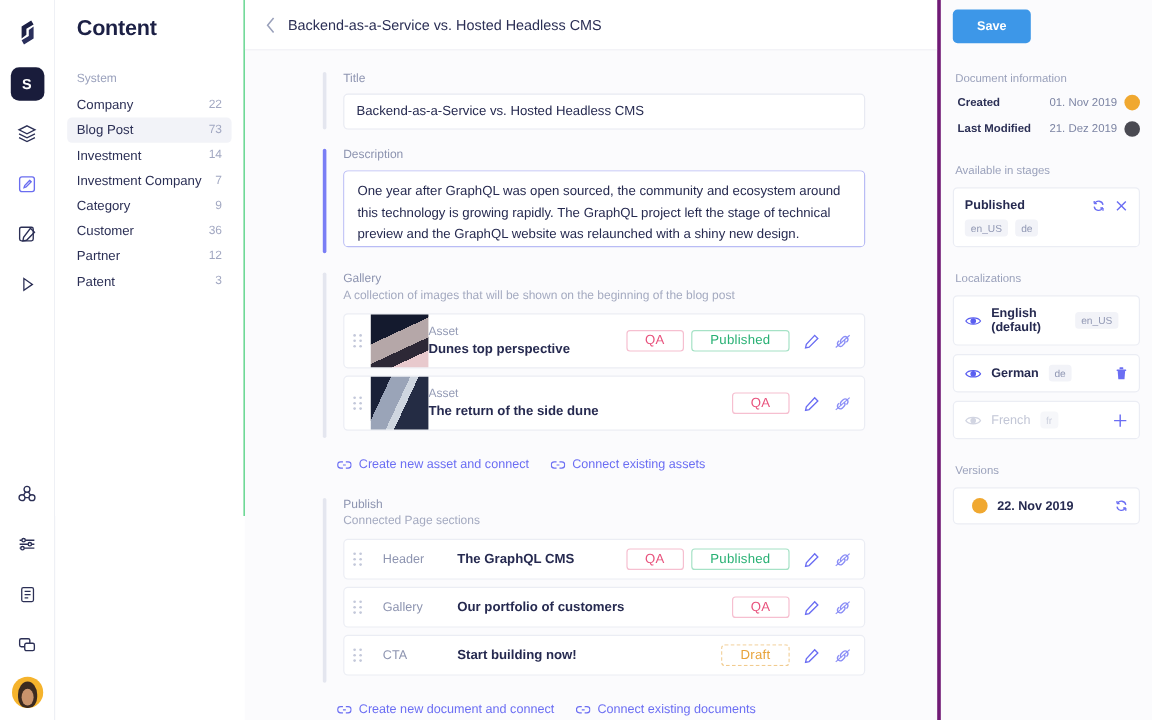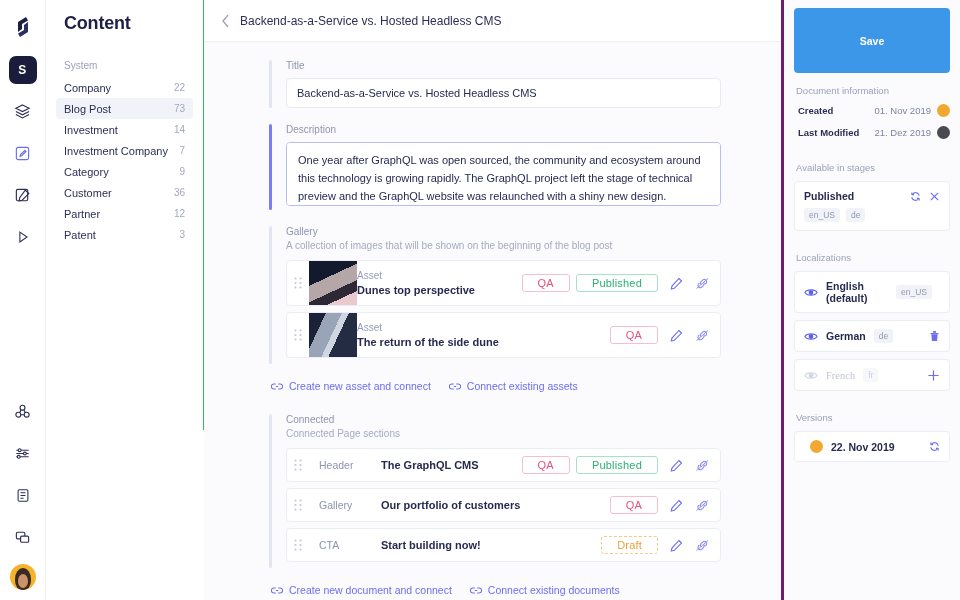--- a/index.html
+++ b/index.html
@@ -122,32 +122,32 @@
 
   .badge {
     font-size: 11px; padding: 2px 15px; border-radius: 3px; margin-left: 6px;
     letter-spacing: .2px; white-space: nowrap;
   }
   .badge.qa { color: #e8517c; border: 1px solid #f6bfd0; background:#fff; }
   .badge.published { color: #27b073; border: 1px solid #a6e2c6; background:#fff; }
   .badge.draft { color: #e8a33a; border: 1px dashed #f1cb8e; background:#fff; }
   .row-actions { display: flex; align-items: center; padding: 0 10px 0 12px; gap: 12px; }
 
-  .link-row { display: flex; gap: 18px; margin: 8px 0 22px 2px; }
+  .link-row { display: flex; gap: 18px; margin: 8px 0 22px 12px; }
   .link {
     display: flex; align-items: center; gap: 6px;
     font-size: 10.5px; color: #6b6ef3;
   }
 
   
   .right {
     width: 176px; flex: 0 0 176px; height: 600px; background: #fbfbfd;
     padding: 8px 10px 0 10px;
   }
-  .btn-row { display: flex; gap: 8px; margin-bottom: 12px; flex-direction: column; }
+  .btn-row { display: flex; gap: 8px; margin-bottom: 24px; }
   .btn {
     border: none; border-radius: 4px; color: #fff; font-size: 10.5px;
     font-weight: bold; padding: 8px 0; cursor: pointer;
     font-family: "Liberation Sans", sans-serif;
   }
   .btn.save { background: #3d97e8; flex: 0 0 65px; }
   .btn.publish { background: #22b26c; flex: 1 1 auto; }
 
   .panel-label { font-size: 9.5px; color: #9aa1bb; margin: 0 0 8px 2px; }
   .info-row {
@@ -167,21 +167,21 @@
   .card-head { display: flex; align-items: center; justify-content: space-between; }
   .card-title { font-size: 10.5px; font-weight: bold; color: #262a50; }
   .card-icons { display: flex; gap: 8px; align-items: center; }
   .chiprow { display: flex; gap: 6px; margin-top: 6px; }
   .chip {
     font-size: 8.5px; color: #9198b4; background: #f2f3f8;
     border-radius: 3px; padding: 2px 5px;
   }
   .loc-card { display: flex; align-items: center; gap: 8px; }
   .loc-name { font-size: 10.5px; font-weight: bold; color: #262a50; }
-  .loc-card.dim .loc-name { color: #c2c6d6; font-weight: normal; font-family: Liberation Serif, serif; }
+  .loc-card.dim .loc-name { color: #c2c6d6; font-weight: normal; }
   .loc-card.dim .chip { color: #ccd0de; background: #f6f7fa; }
   .spacer { flex: 1 1 auto; }
   .sec-gap { height: 14px; }
   svg { display: block; }
 </style>
 </head>
 <body>
 
 <div class="app">
 
@@ -409,21 +409,21 @@
               <path d="M5.6 2 H3.4 a3 3 0 0 0 0 6 H5.6"></path>
               <path d="M8.4 2 H10.6 a3 3 0 0 1 0 6 H8.4"></path>
           </svg>
           <span>Connect existing assets</span>
         </div>
       </div>
 
       <div class="field">
         <div class="accent"></div>
         <div class="field-body">
-          <div class="field-label">Connected</div>
+          <div class="field-label">Publish</div>
           <div class="field-sub">Connected Page sections</div>
 
           <div class="conn-row" style="height:34px">
             <div class="drag">
               <svg width="8" height="12" viewBox="0 0 8 12" fill="#c3c8da">
                 <circle cx="1.5" cy="1.5" r="1.1"></circle>
                   <circle cx="6.5" cy="1.5" r="1.1"></circle>
                 <circle cx="1.5" cy="6" r="1.1"></circle>
                   <circle cx="6.5" cy="6" r="1.1"></circle>
                 <circle cx="1.5" cy="10.5" r="1.1"></circle>

